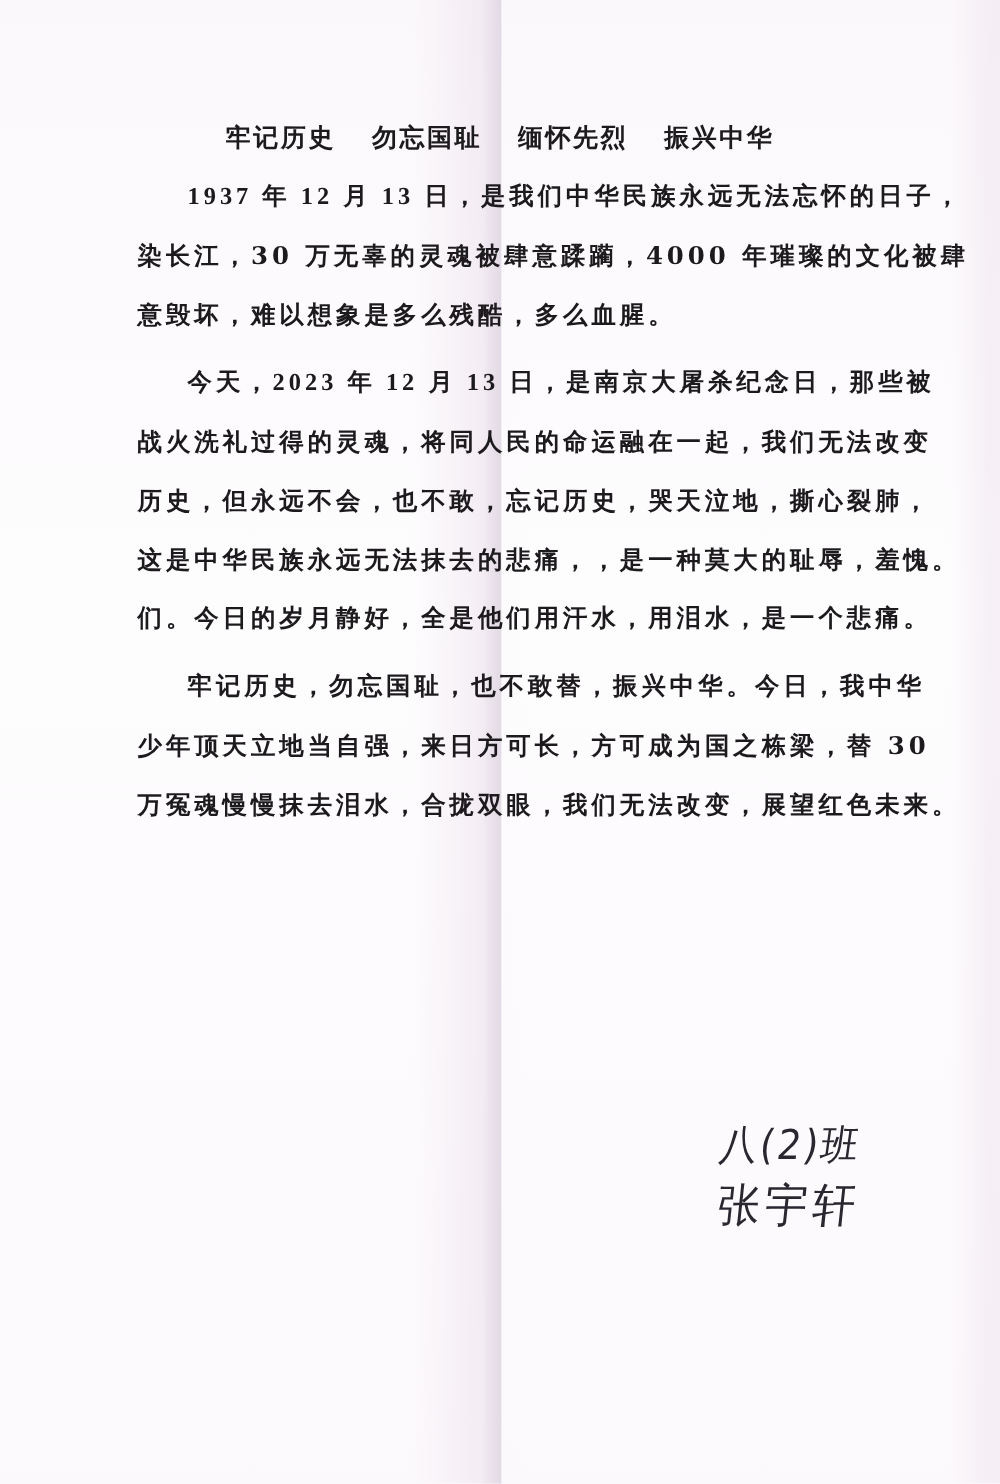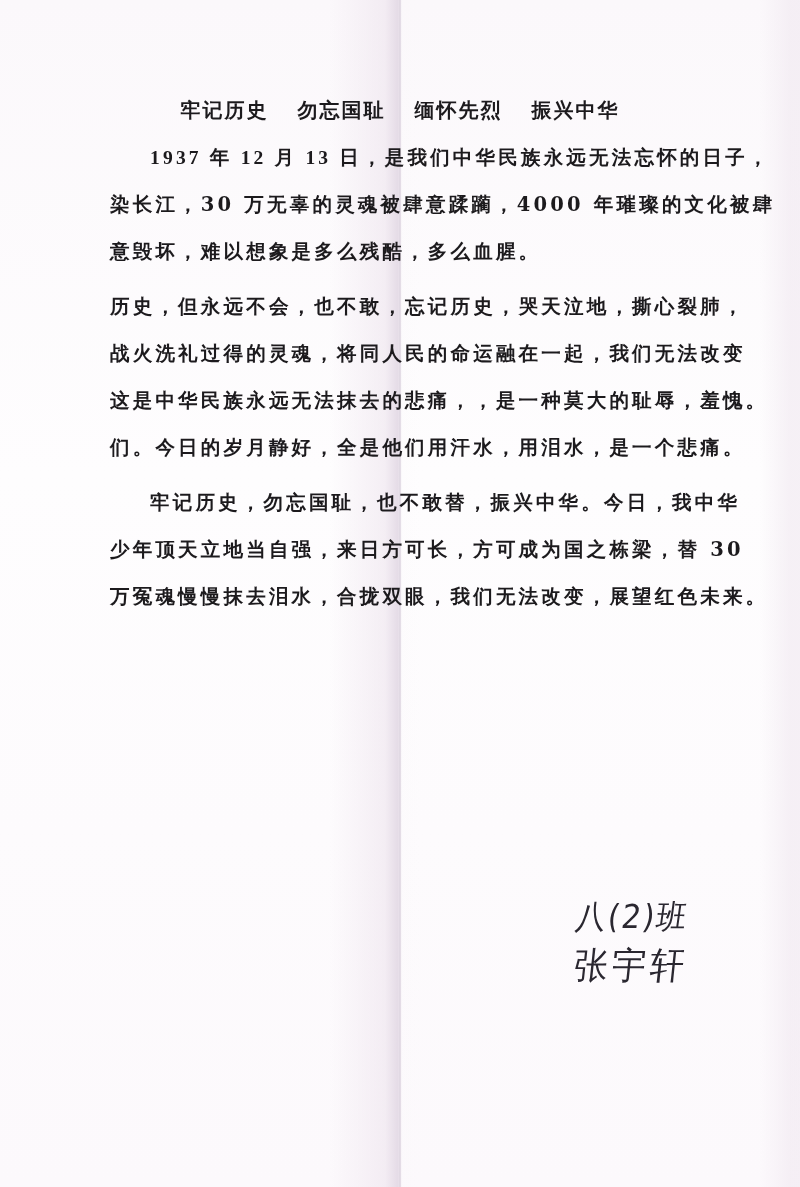--- a/index.html
+++ b/index.html
@@ -108,22 +108,23 @@
 </div>
 
 <div class="body-text">
   <div>
     <div class="line indent">1937 年 12 月 13 日，是我们中华民族永远无法忘怀的日子，</div>
     <div class="line">染长江，30 万无辜的灵魂被肆意蹂躏，4000 年璀璨的文化被肆</div>
     <div class="line">意毁坏，难以想象是多么残酷，多么血腥。</div>
   </div>
   <div class="para-gap"></div>
   <div>
+    <div class="line indent">今天，2023 年 12 月 13 日，是南京大屠杀纪念日，那些被</div>
+    <div class="line">战火洗礼过得的灵魂，将同人民的命运融在一起，我们无法改变</div>
     <div class="line">历史，但永远不会，也不敢，忘记历史，哭天泣地，撕心裂肺，</div>
-    <div class="line">战火洗礼过得的灵魂，将同人民的命运融在一起，我们无法改变</div>
     <div class="line">这是中华民族永远无法抹去的悲痛，，是一种莫大的耻辱，羞愧。</div>
     <div class="line">们。今日的岁月静好，全是他们用汗水，用泪水，是一个悲痛。</div>
   </div>
   <div class="para-gap"></div>
   <div>
     <div class="line indent">牢记历史，勿忘国耻，也不敢替，振兴中华。今日，我中华</div>
     <div class="line">少年顶天立地当自强，来日方可长，方可成为国之栋梁，替 30</div>
     <div class="line">万冤魂慢慢抹去泪水，合拢双眼，我们无法改变，展望红色未来。</div>
   </div>
 </div>

